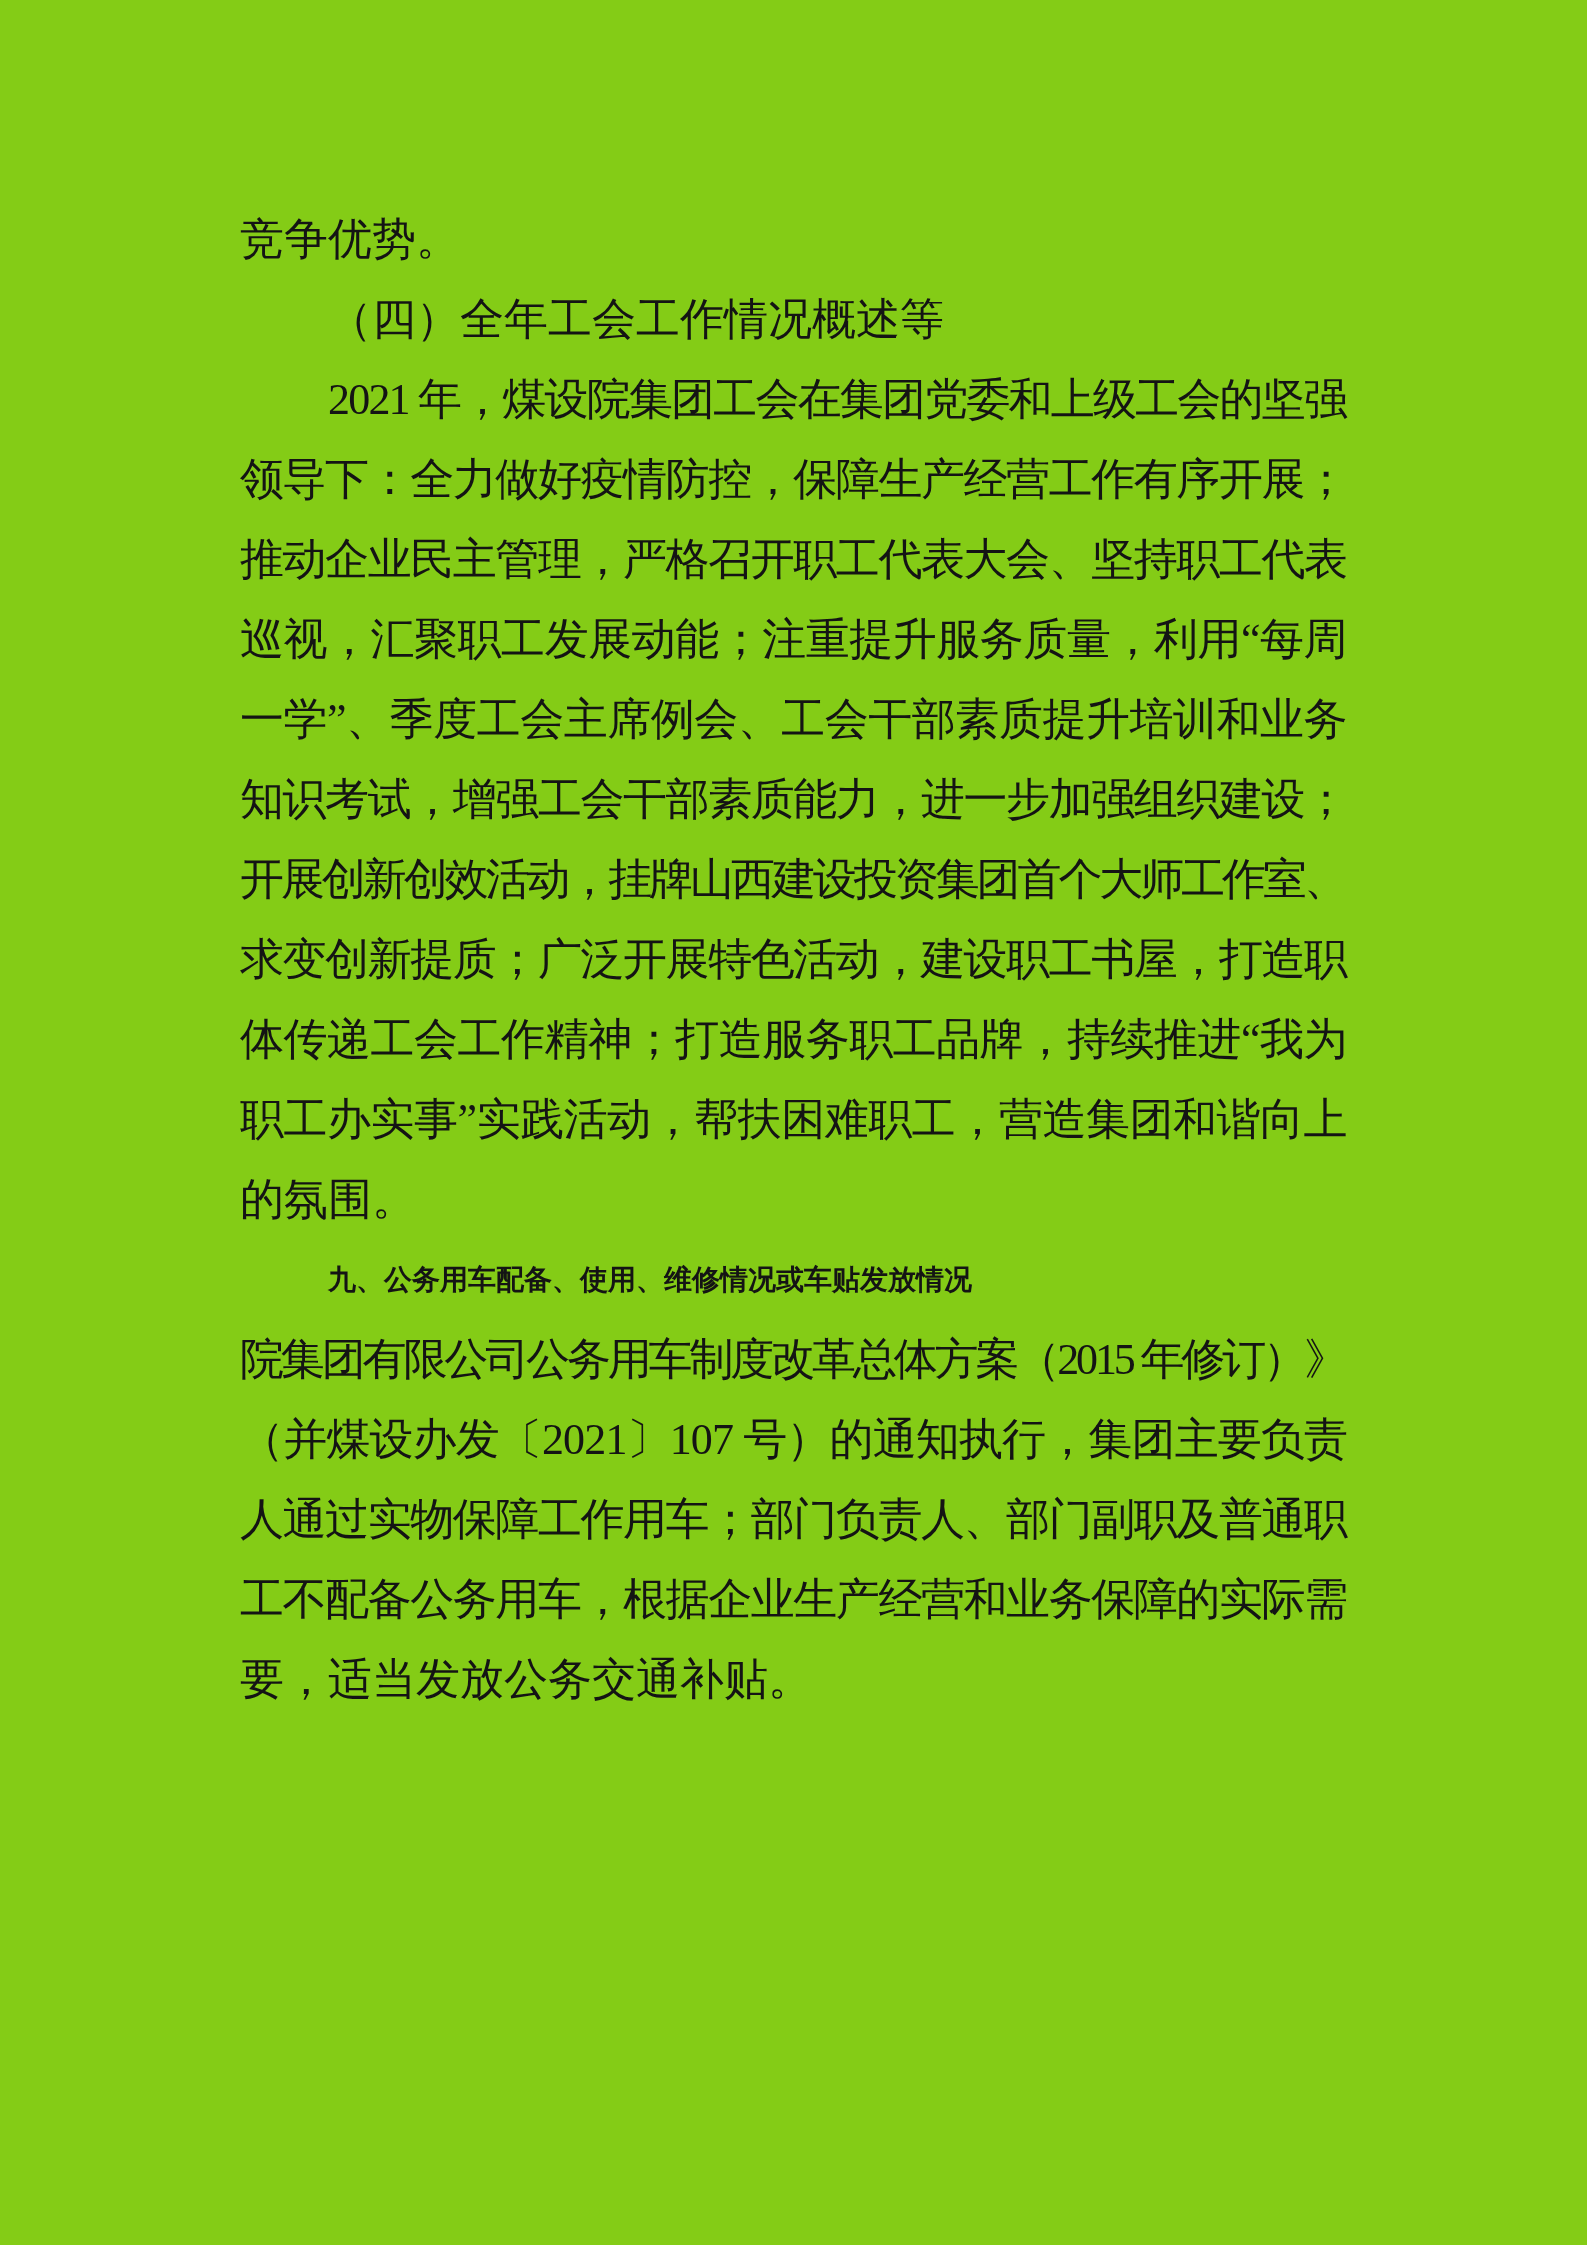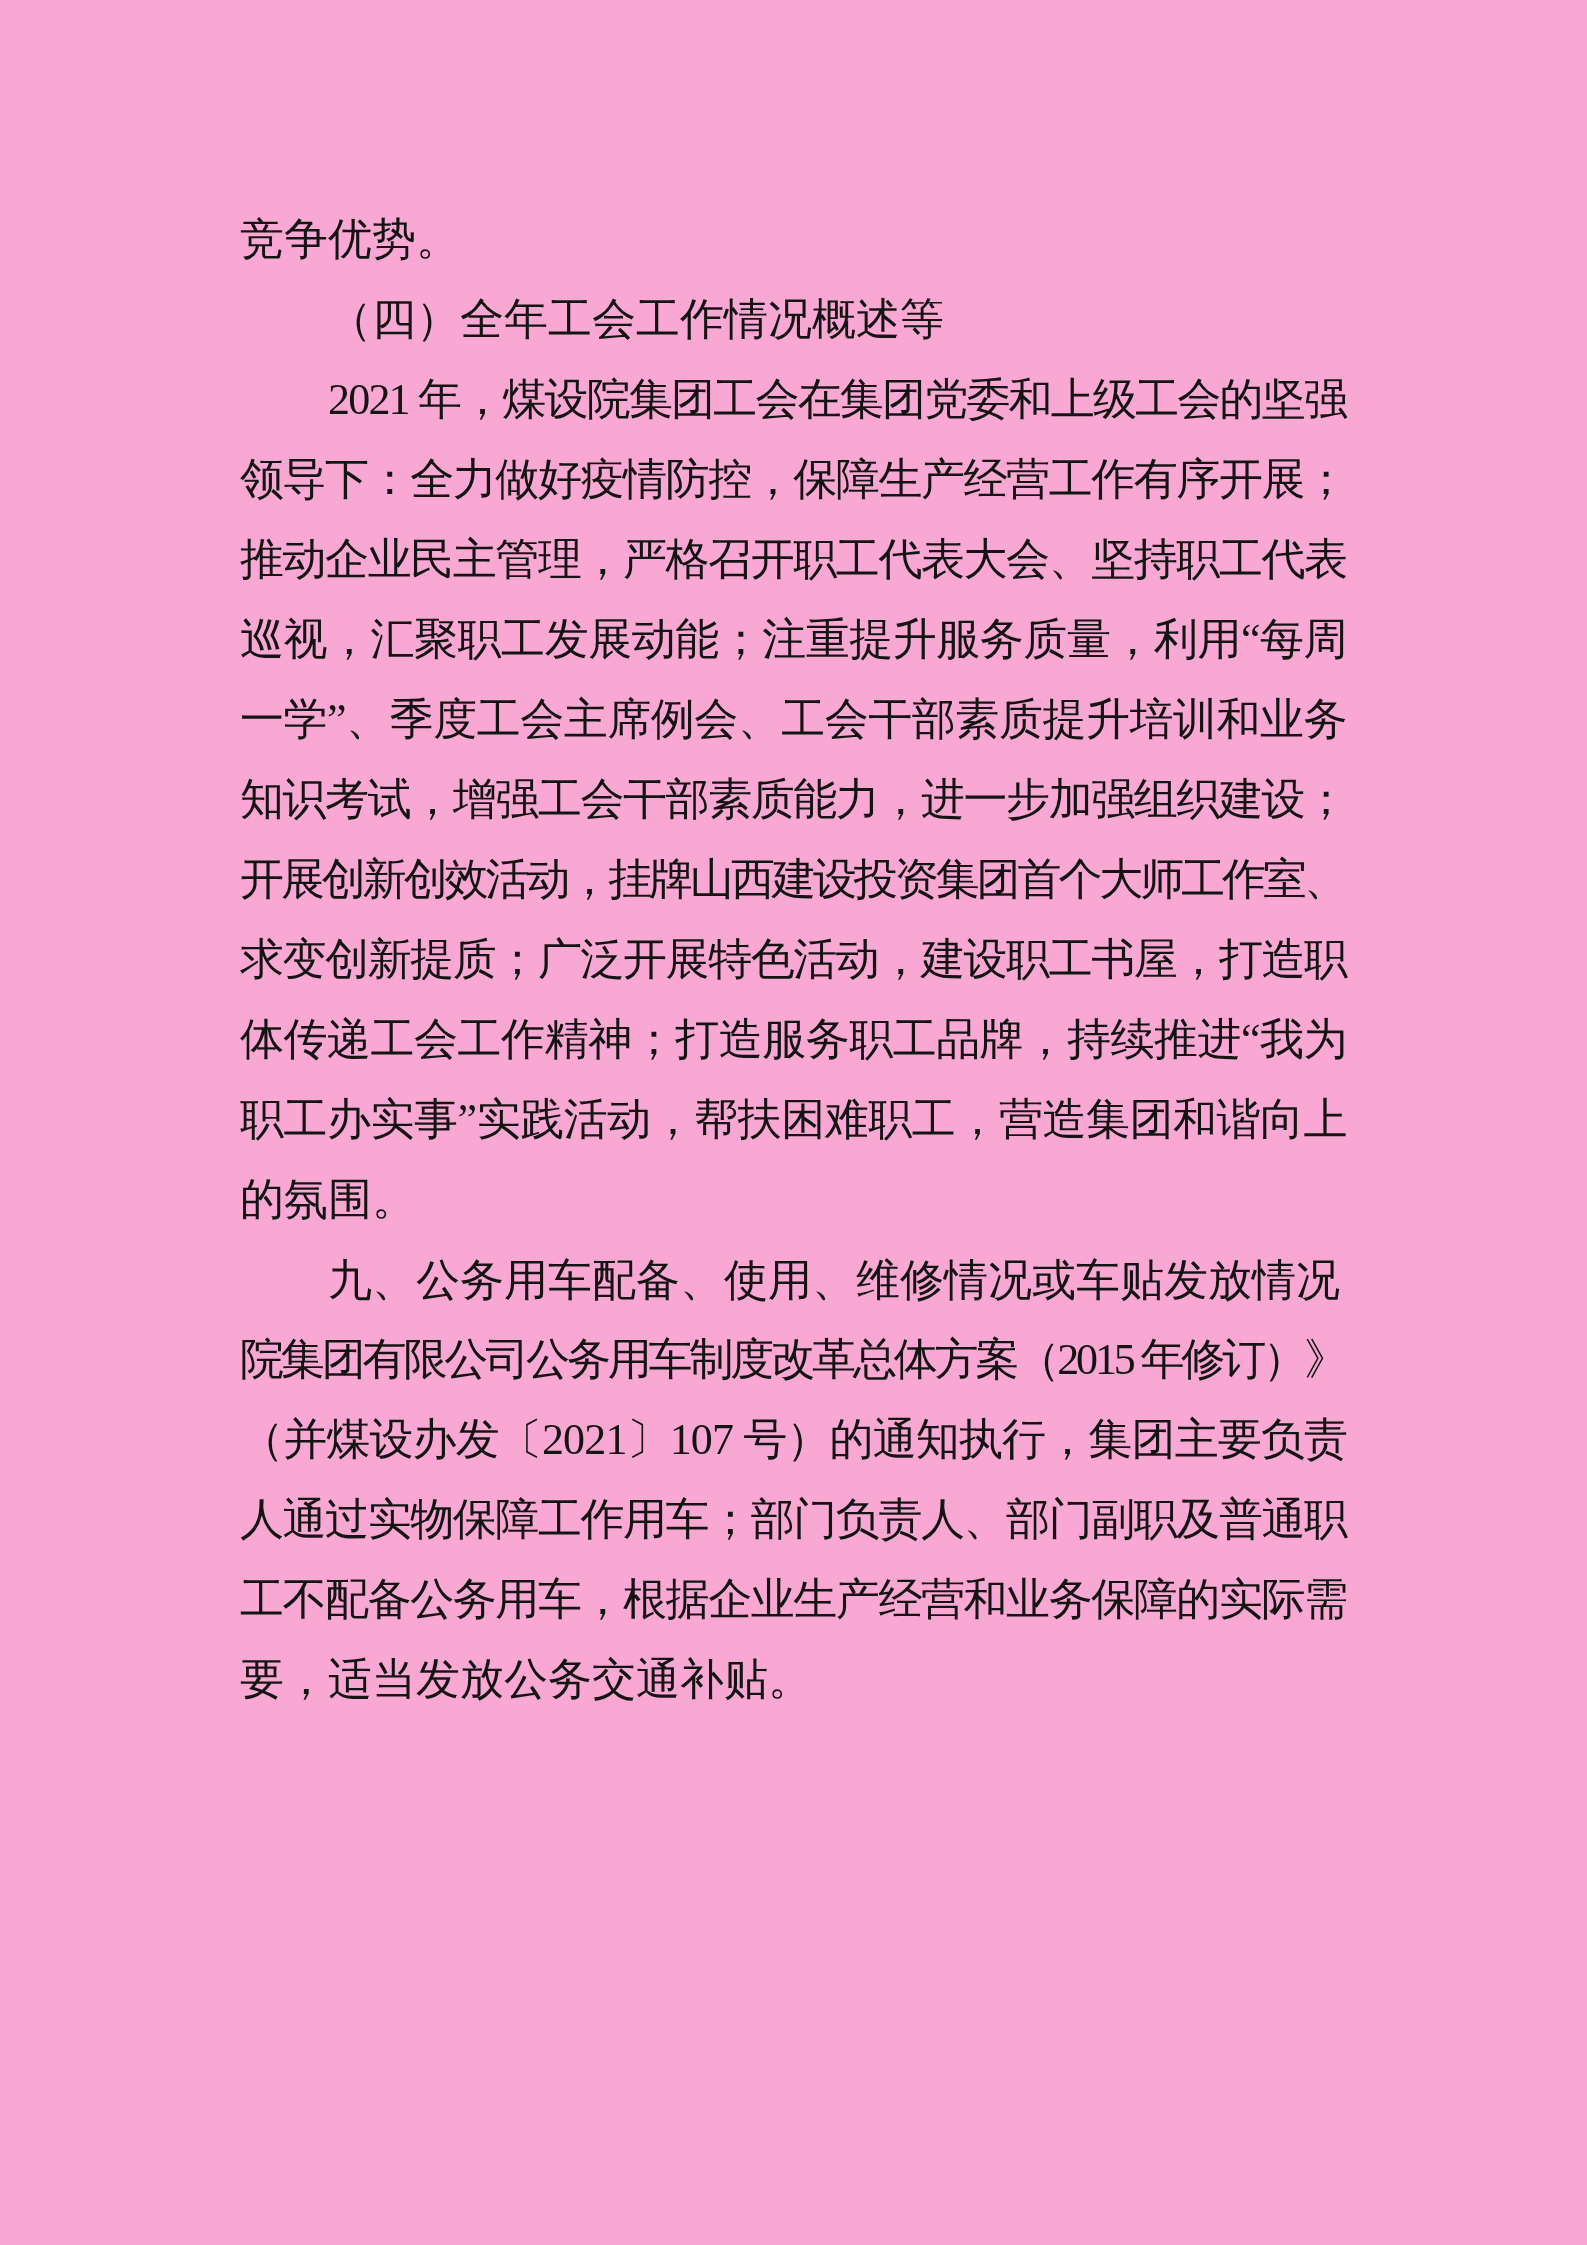--- a/index.html
+++ b/index.html
@@ -4,21 +4,21 @@
 <style>
   html, body {
     margin: 0;
     padding: 0;
     background: #ffffff;
   }
   .page {
     position: relative;
     width: 1587px;
     height: 2245px;
-    background: #f9a8d4;
+    background: #84cc16;
     overflow: hidden;
   }
   .text-block {
     position: absolute;
     left: 240px;
     top: 200px;
     width: 1108px;
   }
   .line {
     height: 80px;
@@ -27,22 +27,22 @@
     color: #141414;
     white-space: nowrap;
     font-family: "Liberation Serif", "DejaVu Serif", serif;
     font-weight: normal;
   }
   .line.indent {
     padding-left: 88px;
   }
   .line.heading {
     font-family: "Liberation Sans", "DejaVu Sans", sans-serif;
-    font-weight: normal;
-    font-size: 44px;
+    font-weight: bold;
+    font-size: 28px;
   }
   .line.subheading {
     font-family: "Liberation Serif", "DejaVu Serif", serif;
     font-weight: normal;
   }
 </style>
 </head>
 <body>
 
 <div class="page">

